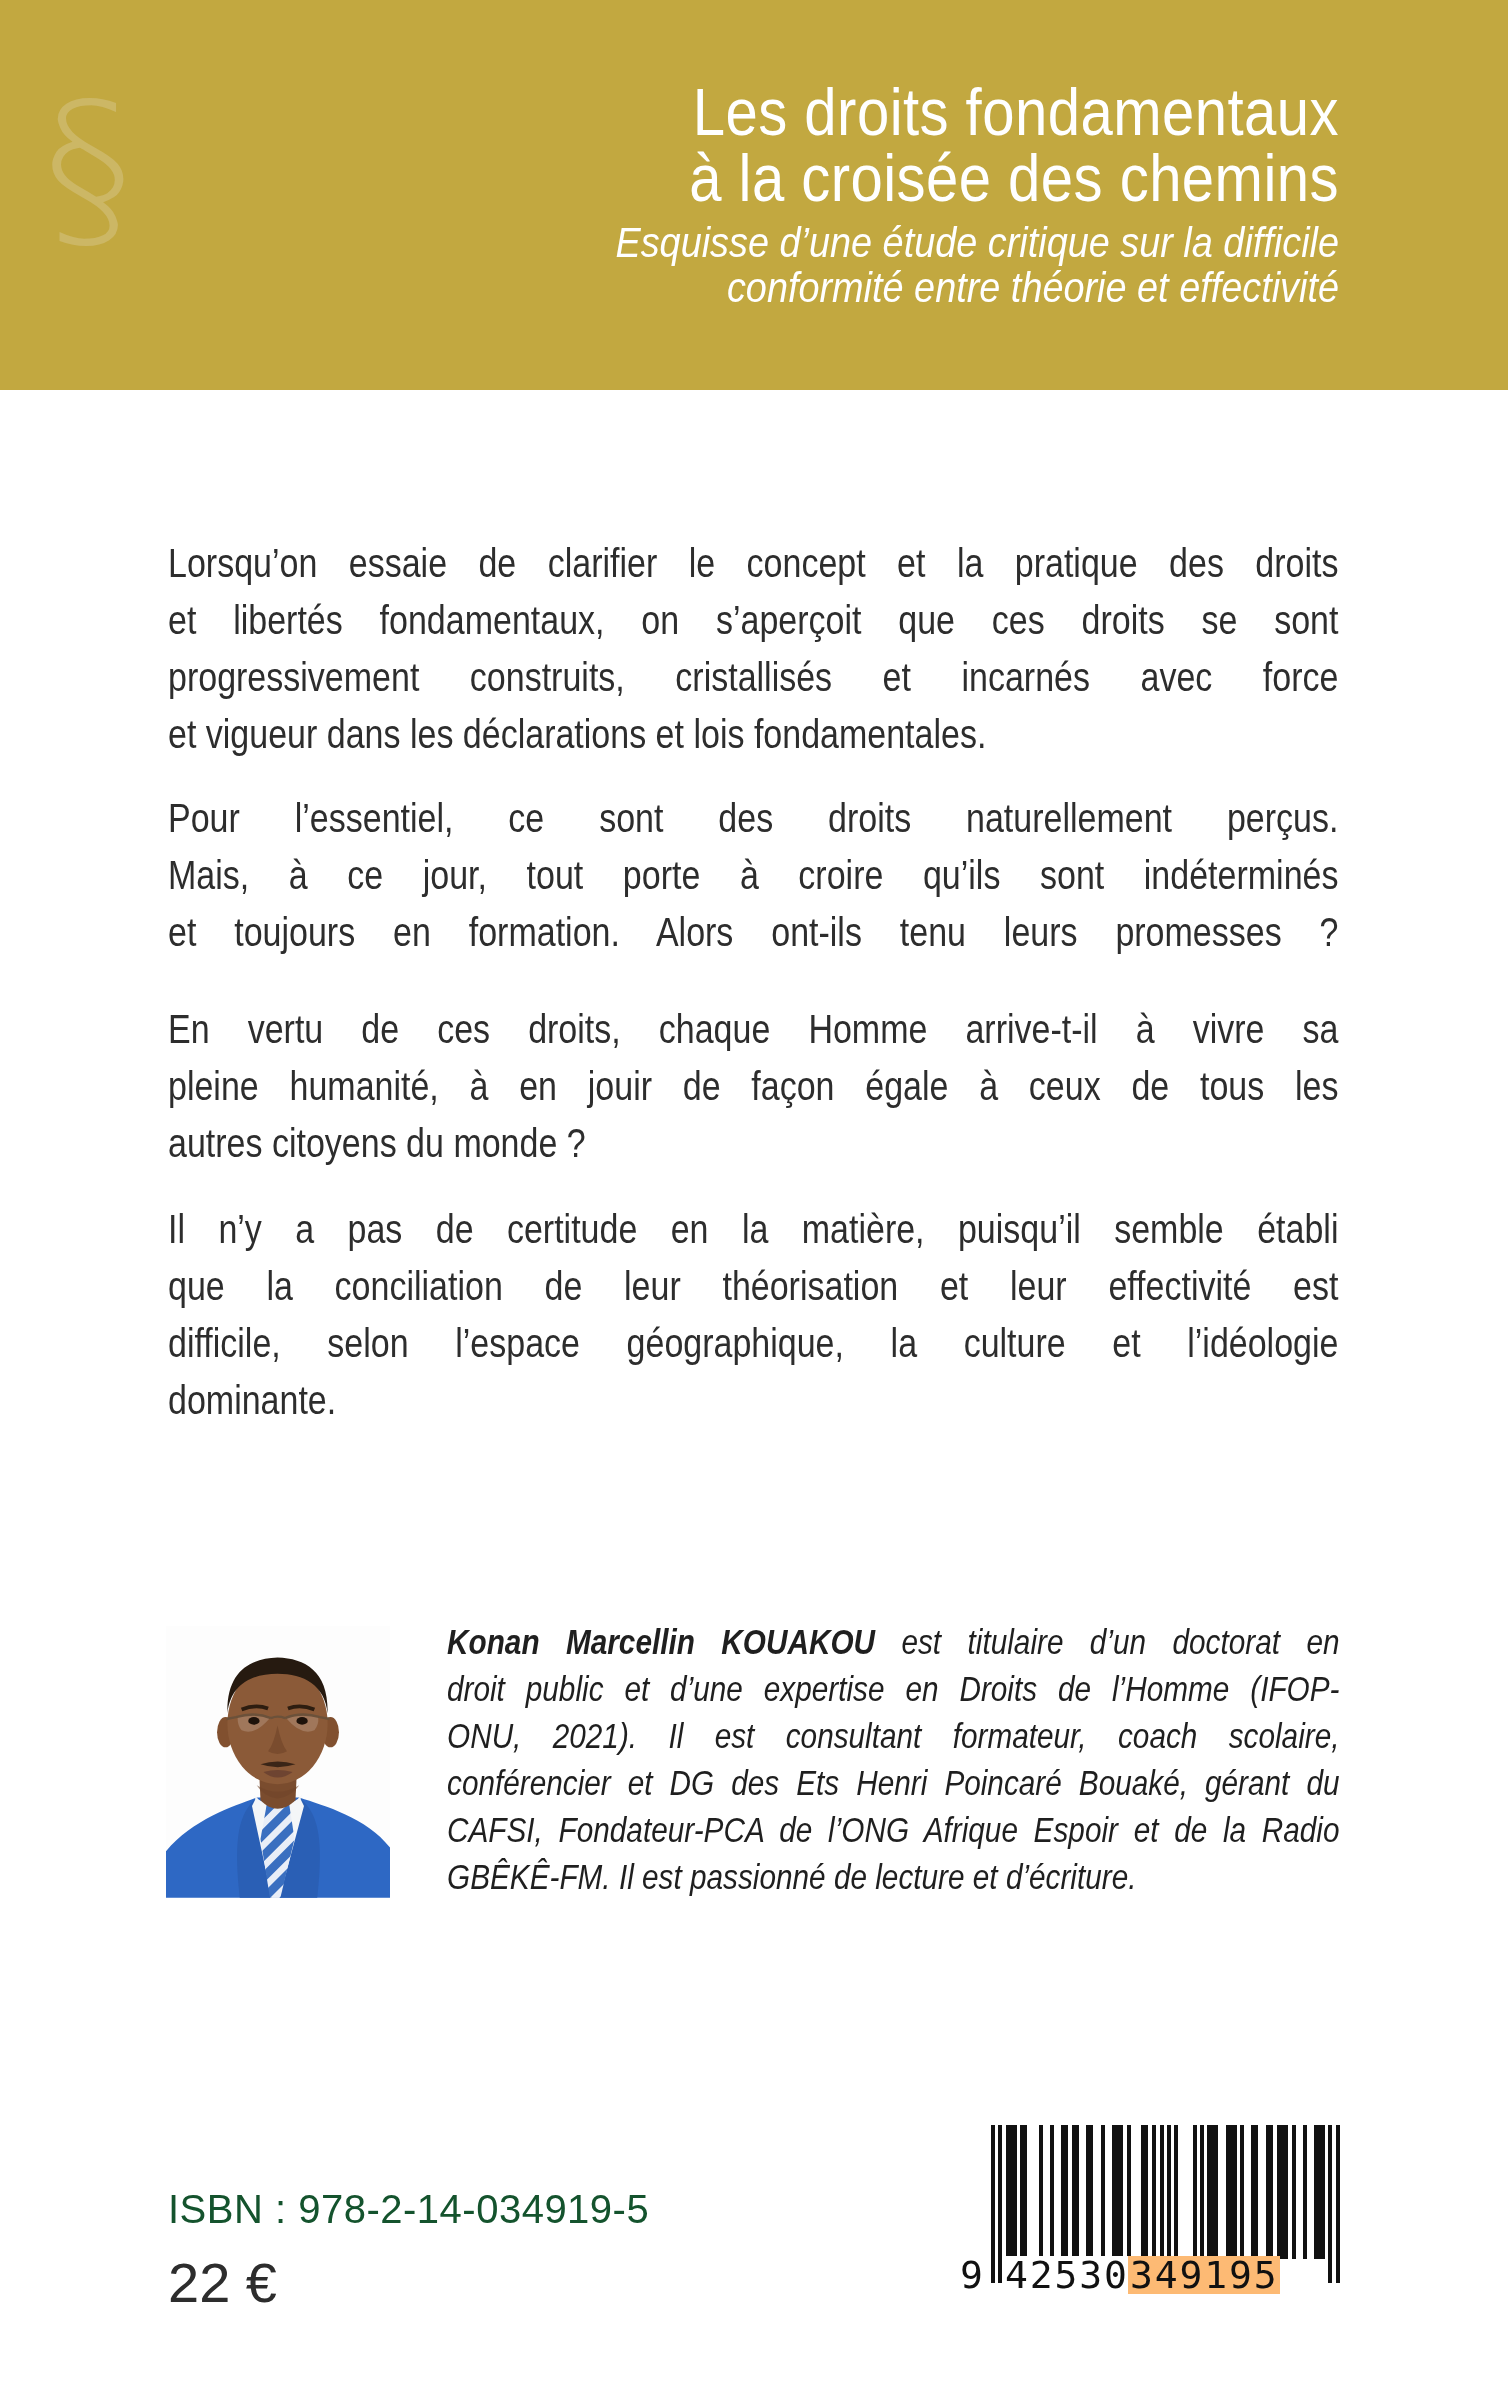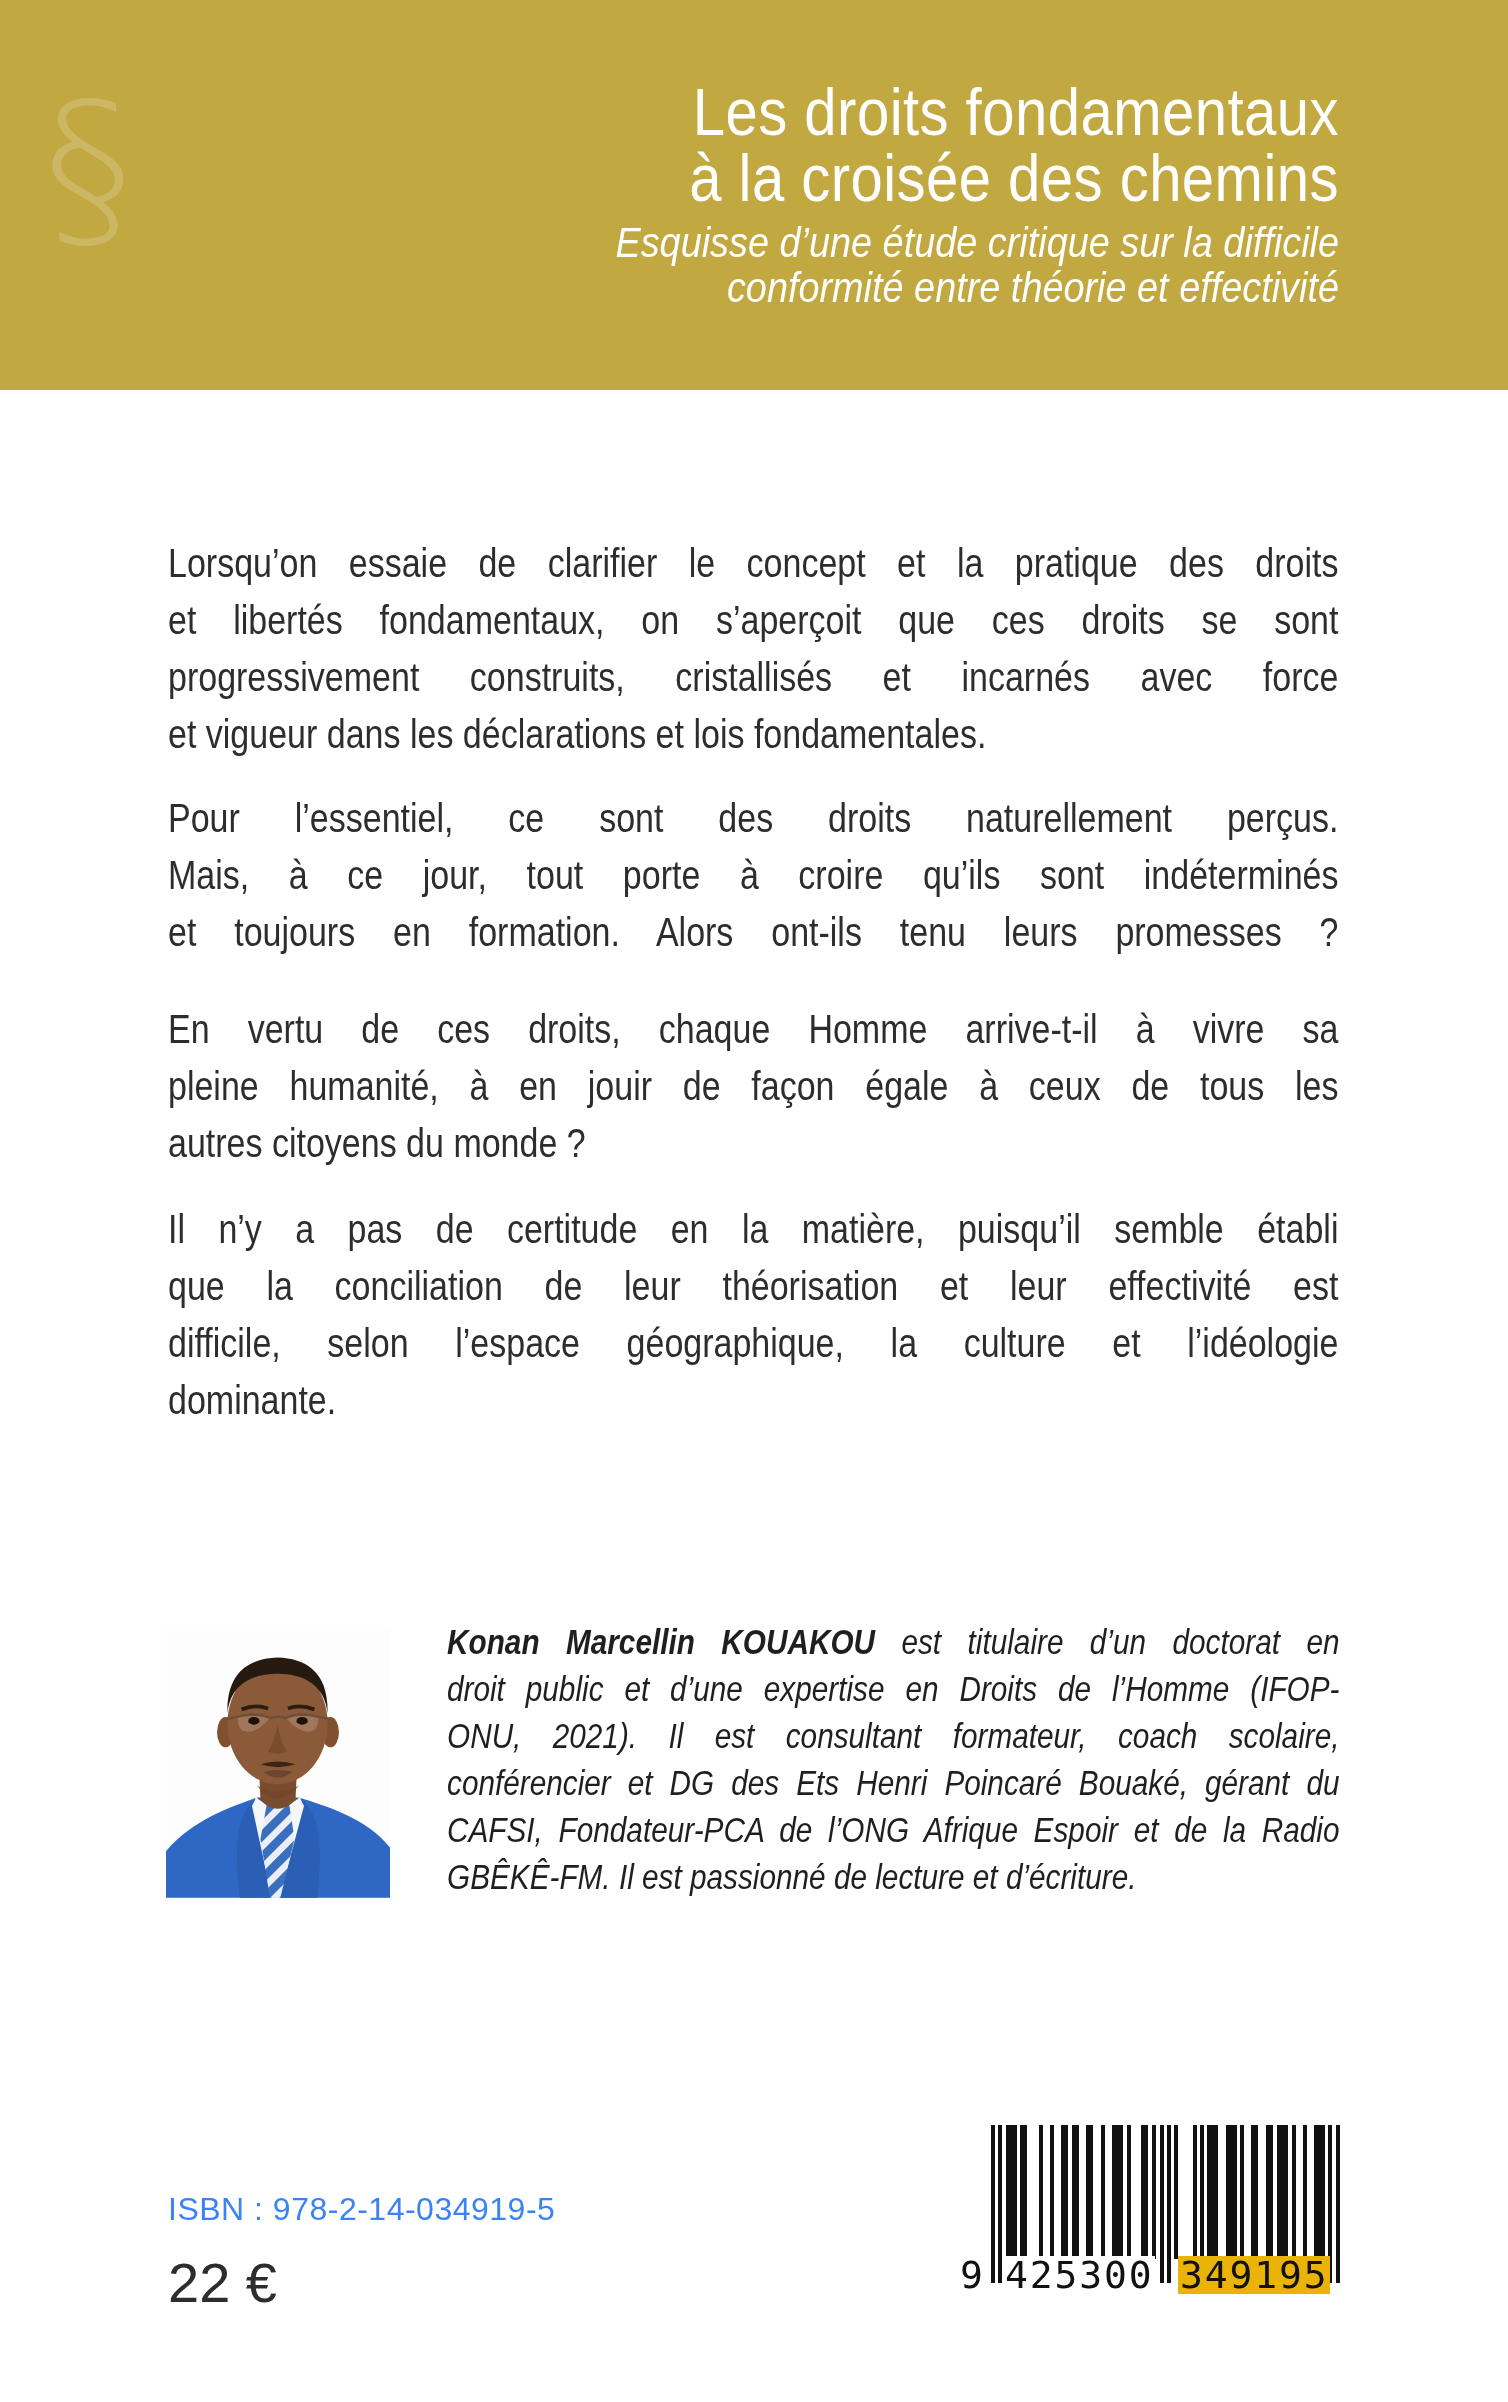--- a/index.html
+++ b/index.html
@@ -38,31 +38,31 @@
     position:absolute;left:0;top:7.6px;width:224px;height:272px;background:#fdfdfd;
   }
   .bio-text{
     position:absolute;left:281px;top:0;width:1050px;
     transform:scaleX(0.85);transform-origin:0 0;
     font-style:italic;color:#1f1f1f;
   }
   .bio-text .tline{font-size:35px;line-height:47px;height:47px;}
   .bio-name{font-weight:bold;}
   
-  .isbn{position:absolute;left:168px;top:2188px;font-size:32px;line-height:42px;color:#3b82f6;letter-spacing:0.5px;}
+  .isbn{position:absolute;left:168px;top:2188px;font-size:40px;line-height:42px;color:#14532d;letter-spacing:0.5px;}
   .price{position:absolute;left:168px;top:2258px;font-size:56px;line-height:49px;color:#2d2d2d;}
   .barcode{position:absolute;left:991px;top:2125px;width:348px;height:158px;}
   .barcode .bar{position:absolute;top:0;background:#111111;}
   .bc-num{
     position:absolute;font-family:"DejaVu Sans Mono", monospace;
     font-size:38px;line-height:38px;color:#111111;top:2256px;
   }
   .bc-lead{left:960px;}
   .bc-g1{left:1003px;letter-spacing:1.9px;background:#ffffff;padding:0 1.9px;}
-  .bc-g2{left:1178px;letter-spacing:1.9px;background:#eab308;padding:0 1.9px;text-align:center;}
+  .bc-g2{left:1128px;letter-spacing:1.9px;background:#fdba74;padding:0 1.9px;text-align:center;}
 </style>
 </head>
 <body>
 
 <div class="cover">
 
   <div class="band">
     <div class="section-mark">§</div>
     <div class="title-block">
       <div class="title-line">Les droits fondamentaux</div>

